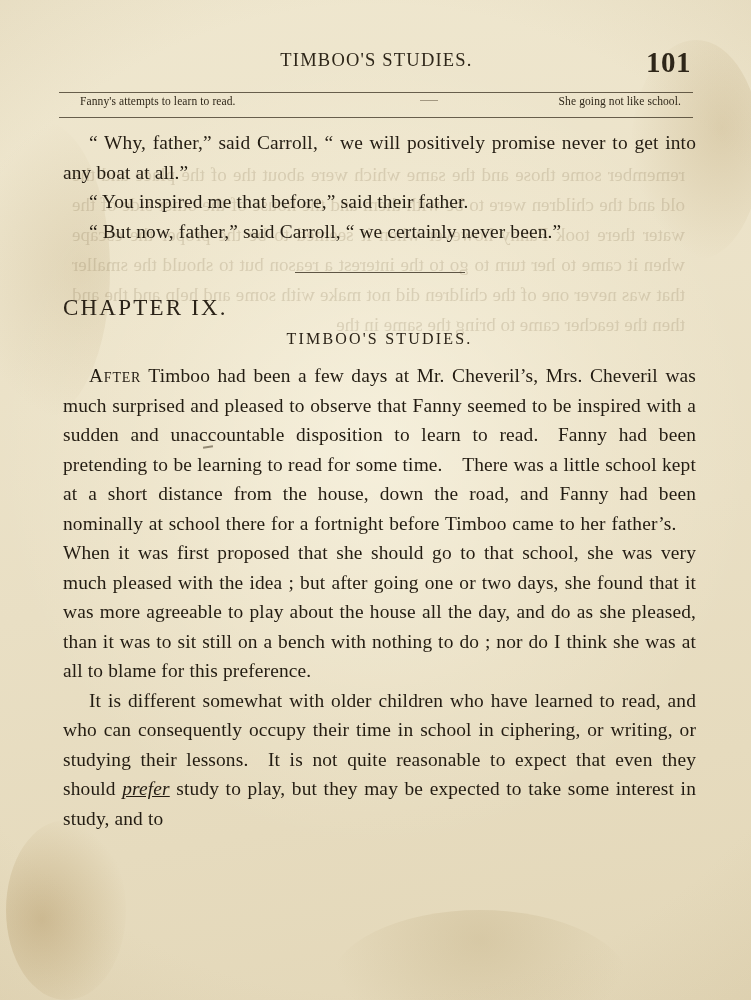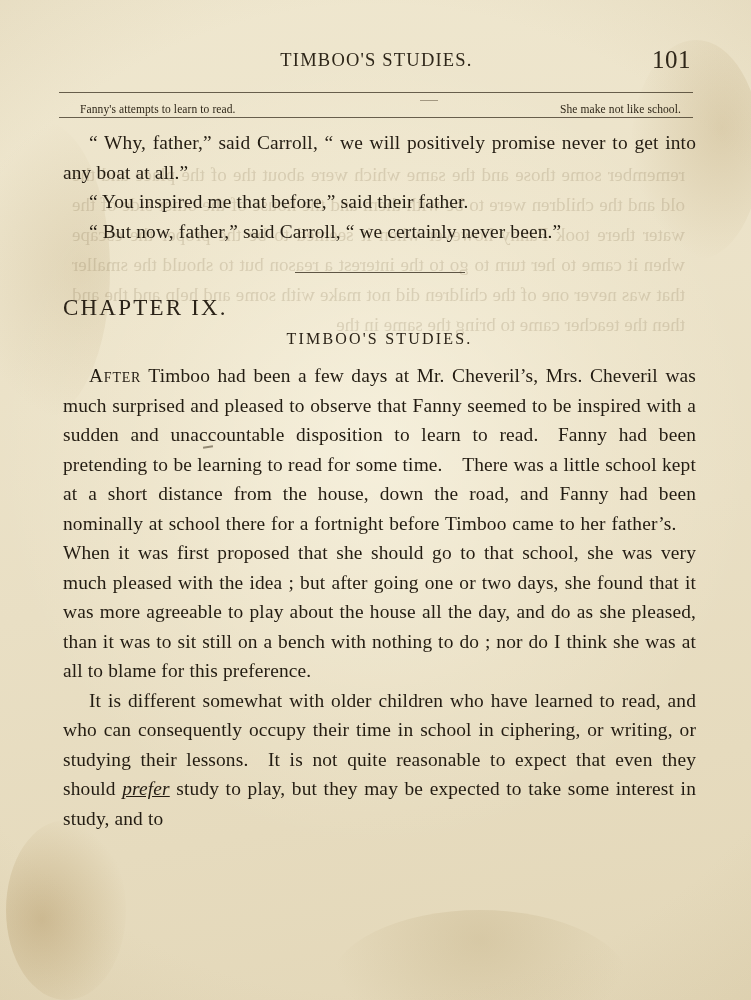--- a/index.html
+++ b/index.html
@@ -67,23 +67,24 @@
     text-align: center;
     font-variant: small-caps;
     letter-spacing: 1.2px;
     font-size: 18.5px;
     color: #2e2619;
   }
   .page-number {
     position: absolute;
     right: 2px;
     top: -4px;
-    font-size: 25px;
+    font-size: 29px;
     letter-spacing: 0.5px;
     color: #2e2619;
+    font-weight: bold;
   }
 
   
   .sidenote-rule-top {
     position: absolute;
     left: 59px; right: 58px;
     top: 92px;
     height: 1px;
     background: #3a3020;
     opacity: 0.75;
@@ -96,21 +97,21 @@
     background: #3a3020;
     opacity: 0.75;
   }
   .sidenotes {
     position: absolute;
     left: 80px; right: 70px;
     top: 95px;
     height: 20px;
     display: flex;
     justify-content: space-between;
-    align-items: flex-end;
+    align-items: flex-start;
     font-size: 11.5px;
     color: #2f2719;
     letter-spacing: 0.1px;
   }
 
   
   .body-text {
     position: absolute;
     left: 63px;
     right: 55px;
@@ -212,21 +213,21 @@
 
   <div class="running-head">
     <div class="running-head-title">TIMBOO'S STUDIES.</div>
     <div class="page-number">101</div>
   </div>
 
   <div class="sidenote-rule-top"></div>
   <div class="dash-mark"></div>
   <div class="sidenotes">
     <div>Fanny's attempts to learn to read.</div>
-    <div>She make not like school.</div>
+    <div>She going not like school.</div>
   </div>
   <div class="sidenote-rule-bottom"></div>
 
   <div class="body-text">
 
     <div class="quote-block">
       <p class="para indent">“ Why, father,” said Carroll, “ we will positively promise never to get into any boat at all.”</p>
       <p class="para indent">“ You inspired me that before,” said their father.</p>
       <p class="para indent">“ But now, father,” said Carroll, “ we certainly never been.”</p>
     </div>

